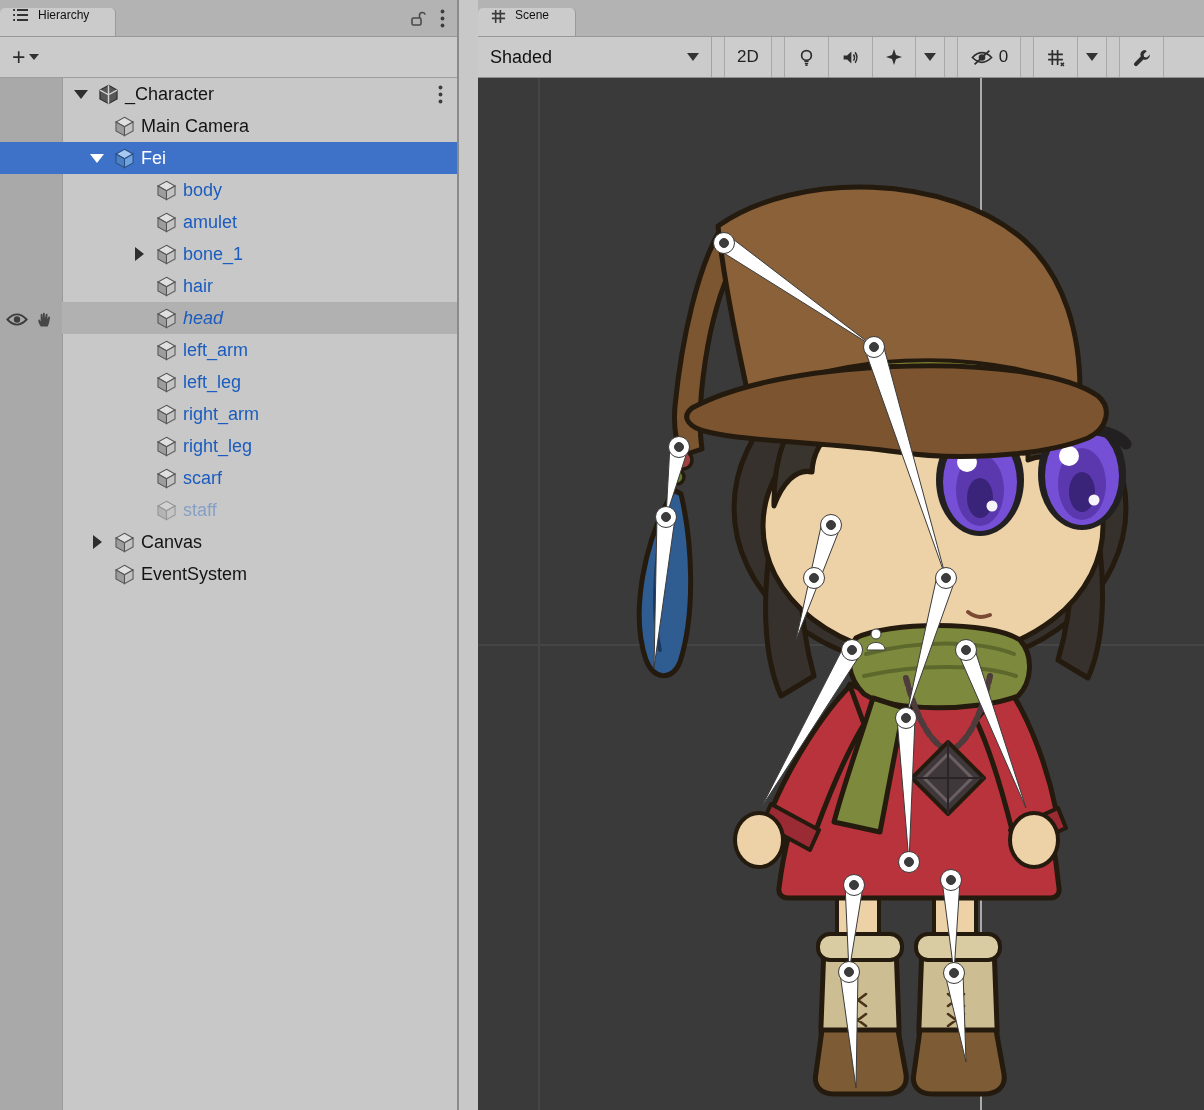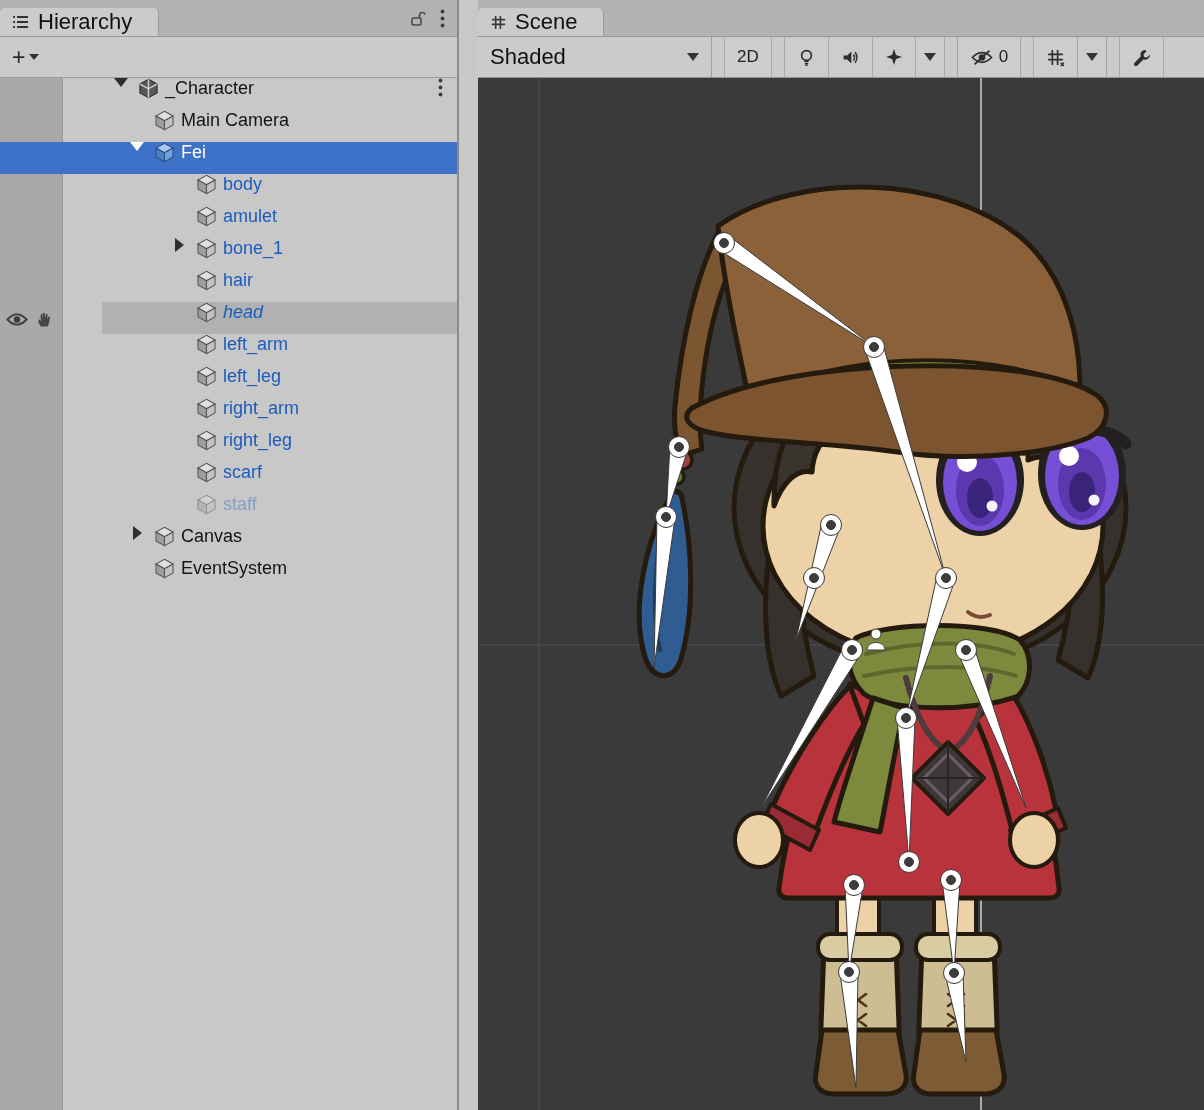--- a/index.html
+++ b/index.html
@@ -14,39 +14,39 @@
   .tri.right{border-top:7px solid transparent;border-bottom:7px solid transparent;border-left:9px solid #2e2e2e;}
   .caret{width:0;height:0;border-left:6px solid transparent;border-right:6px solid transparent;border-top:8px solid #333;display:inline-block;}
   svg{display:block;}
 
   
   .hierarchy-panel{position:absolute;left:0;top:0;width:459px;height:1110px;background:#c8c8c8;border-right:2px solid #8b8b8b;box-sizing:border-box;}
   .scene-panel{position:absolute;left:478px;top:0;width:805px;height:1110px;background:#6d28d9;}
 
   
   .tabstrip{height:37px;background:#b3b3b3;border-bottom:1px solid #989898;display:flex;align-items:stretch;position:relative;box-sizing:border-box;}
-  .tab{display:flex;align-items:center;gap:8px;padding:0 26px 0 12px;background:#cbcbcb;border-right:1px solid #9a9a9a;border-top-left-radius:5px;border-top-right-radius:5px;margin-top:8px;font-size:22px;color:#101010;}
+  .tab{display:flex;align-items:flex-start;gap:8px;padding:0 26px 0 12px;background:#cbcbcb;border-right:1px solid #9a9a9a;border-top-left-radius:5px;border-top-right-radius:5px;margin-top:8px;font-size:12px;color:#101010;}
   .strip-actions{margin-left:auto;display:flex;align-items:center;gap:14px;padding-right:12px;}
 
   
   .h-toolbar{height:41px;background:#cbcbcb;border-bottom:1px solid #9e9e9e;display:flex;align-items:center;box-sizing:border-box;padding:0 8px;}
   .add-btn{display:flex;align-items:center;gap:4px;background:none;border:none;font-size:23px;color:#2b2b2b;padding:0 4px;line-height:1;cursor:default;font-family:inherit;}
   .add-btn .caret{border-top-width:6px;border-left-width:5px;border-right-width:5px;}
   .searchbox{margin-left:38px;flex:1;height:27px;background:#d6d6d6;border:1px solid #909090;border-radius:14px;display:flex;align-items:center;padding:0 10px;gap:4px;box-sizing:border-box;}
   .searchbox input{flex:1;border:none;background:transparent;outline:none;font-size:17px;color:#333;font-family:inherit;}
   .searchbox input::placeholder{color:#5d5d5d;opacity:1;}
   .search-caret{width:0;height:0;border-left:4px solid transparent;border-right:4px solid transparent;border-top:5px solid #6b6b6b;}
 
   
   .tree{position:absolute;left:0;top:78px;right:0;bottom:0;background:#c8c8c8;}
   .gutter-strip{position:absolute;left:0;top:0;bottom:0;width:62px;background:#a9a9a9;border-right:1px solid #9b9b9b;}
   .rows{position:relative;}
   .row{position:relative;display:flex;height:32px;align-items:center;}
   .row-gutter{width:62px;flex:0 0 62px;height:100%;}
-  .row-body{flex:1;display:flex;align-items:flex-start;height:100%;gap:6px;margin-left:40px;}
+  .row-body{flex:1;display:flex;align-items:center;height:100%;gap:6px;}
   .row-body .slot{width:22px;flex:0 0 22px;display:flex;justify-content:center;}
   .cube{width:21px;height:21px;flex:0 0 21px;}
   .label{font-size:18px;color:#141414;white-space:nowrap;}
   .depth0 .row-body{padding-left:8px;}
   .depth1 .row-body{padding-left:24px;}
   .depth2 .row-body{padding-left:66px;}
   .row.selected{background:#3e72c9;}
   .row.selected .label{color:#ffffff;}
   .row.selected .tri.down{border-top-color:#ffffff;}
   .row.hovered .row-body{background:#b1b1b1;font-style:italic;}
@@ -59,21 +59,21 @@
   
   .cube .c-top{fill:#e0e0e0;stroke:#565656;stroke-width:.8;}
   .cube .c-left{fill:#9d9d9d;stroke:#565656;stroke-width:.8;}
   .cube .c-right{fill:#c2c2c2;stroke:#565656;stroke-width:.8;}
   .cube.blue .c-top{fill:#a6c8f2;stroke:#2a4f80;}
   .cube.blue .c-left{fill:#4c7fc4;stroke:#2a4f80;}
   .cube.blue .c-right{fill:#6fa3e0;stroke:#2a4f80;}
 
   
   .s-toolbar{height:41px;background:#cbcbcb;border-bottom:1px solid #8f8f8f;display:flex;align-items:stretch;box-sizing:border-box;overflow:hidden;}
-  .shaded-dd{width:234px;flex:0 0 234px;display:flex;align-items:center;justify-content:space-between;padding:0 12px;border-right:1px solid #a2a2a2;font-size:22px;color:#111;box-sizing:border-box;}
+  .shaded-dd{width:234px;flex:0 0 234px;display:flex;align-items:center;justify-content:space-between;padding:0 12px;border-right:1px solid #a2a2a2;font-size:18px;color:#111;box-sizing:border-box;}
   .tb-btn{display:flex;align-items:center;justify-content:center;gap:5px;border-left:1px solid #a8a8a8;border-right:1px solid #a8a8a8;background:#cdcdcd;padding:0 12px;font-size:17px;color:#222;box-sizing:border-box;}
   .tb-btn + .tb-btn{border-left:none;}
   .tb-gap{width:12px;flex:0 0 12px;}
   .tb-btn.narrow{padding:0 8px;}
   .tb-btn.edge{margin-left:auto;border-right:none;padding:0 10px 0 14px;}
   .hidden-count{font-size:17px;color:#222;}
 
   
   .viewport{position:absolute;left:0;top:78px;width:745px;height:1032px;background:#3a3a3a;}
 </style>

